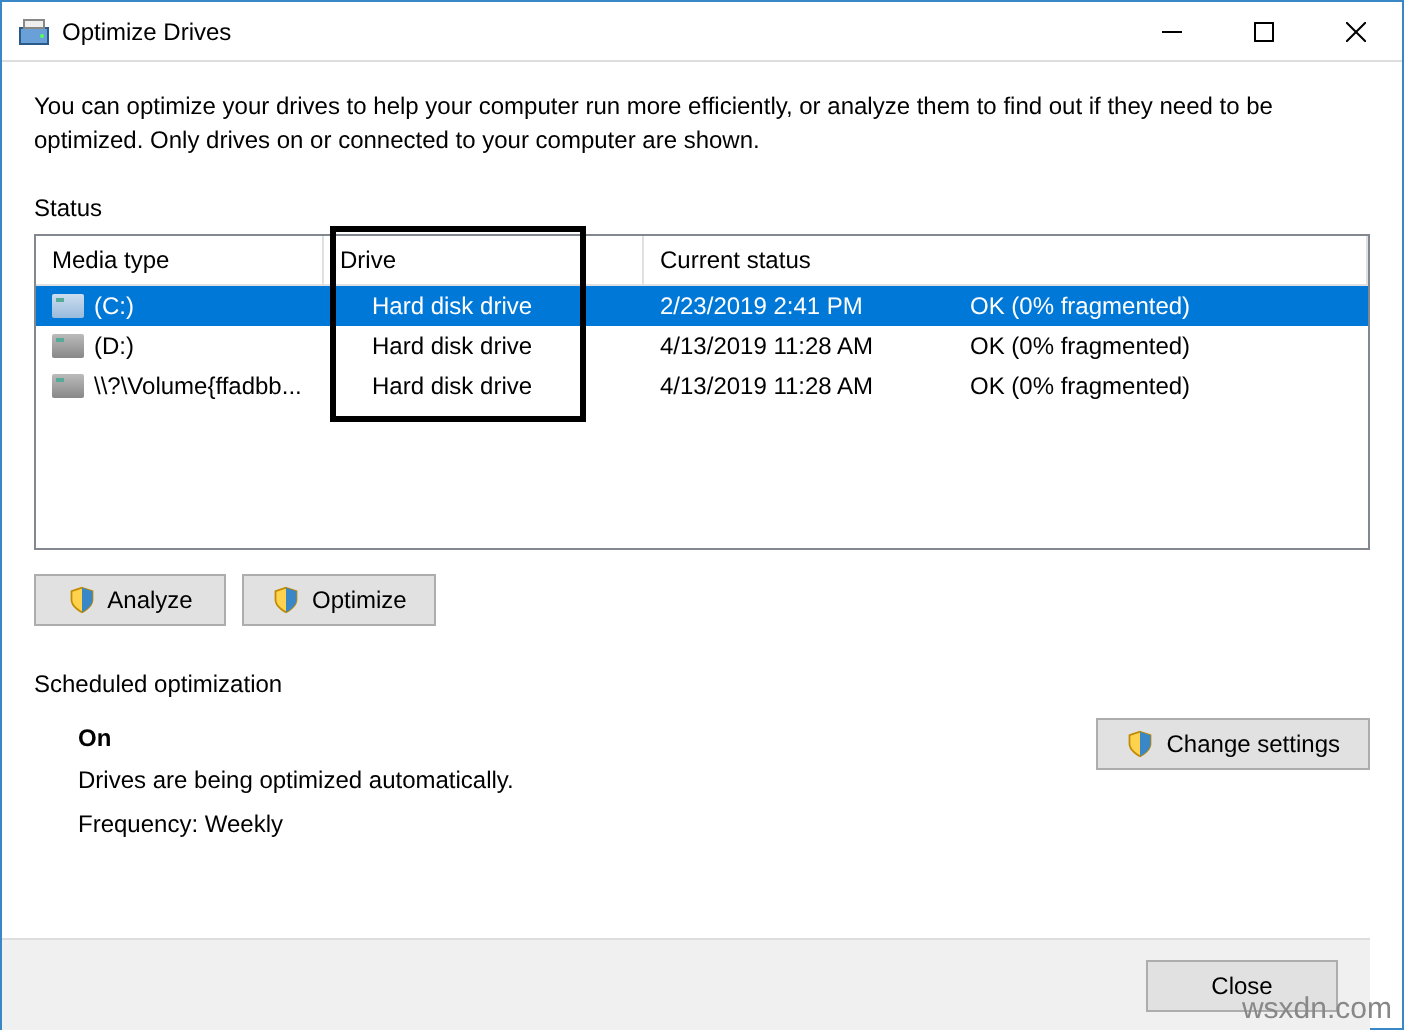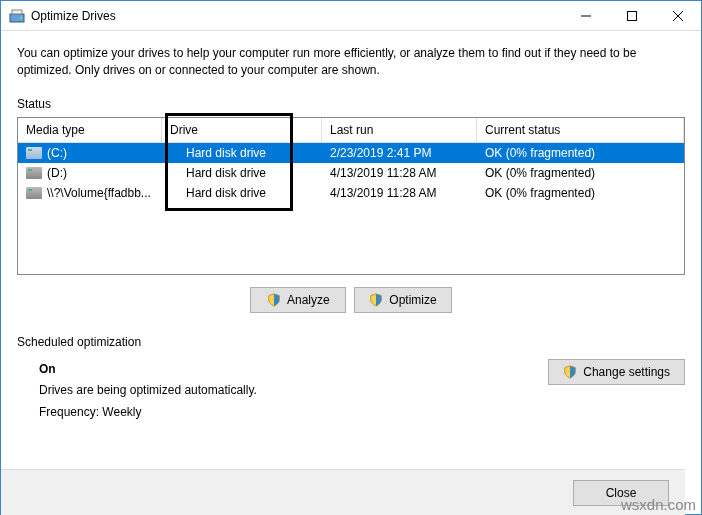--- a/index.html
+++ b/index.html
@@ -25,21 +25,21 @@
     
     .table-body .row { display: flex; height: 20px; align-items: center; }
     .row.selected { background: #0078d7; color: #fff; }
     .td { padding: 2px 8px; overflow: hidden; white-space: nowrap; display: flex; align-items: center; }
     .drive-icon { width: 16px; height: 12px; margin-right: 5px; display: inline-block; background: linear-gradient(#bbb,#888); border-radius: 1px; position: relative; }
     .drive-icon::after { content: ""; position: absolute; top: 2px; left: 2px; width: 4px; height: 2px; background: #5a9; }
     .row.selected .drive-icon { background: linear-gradient(#cde,#9bd); }
     
     .highlight-box { position: absolute; border: 3px solid #000; pointer-events: none; }
     
-    .action-row { display: flex; justify-content: center; gap: 8px; margin-top: 12px; }
+    .action-row { display: flex; justify-content: flex-start; gap: 8px; margin-top: 12px; }
     .btn { min-width: 96px; height: 26px; border: 1px solid #adadad; background: #e1e1e1; display: flex; align-items: center; justify-content: center; gap: 6px; cursor: pointer; padding: 0 14px; }
     .shield { width: 14px; height: 14px; }
     
     .sched-label { margin-top: 22px; margin-bottom: 10px; }
     .sched-body { display: flex; }
     .sched-text { padding-left: 22px; line-height: 1.8; flex: 1; }
     .sched-on { font-weight: bold; }
     
     .footer { position: absolute; bottom: 0; left: 1px; right: 17px; height: 46px; background: #f0f0f0; border-top: 1px solid #ddd; display: flex; align-items: center; justify-content: flex-end; padding: 0 16px; }
     
@@ -81,21 +81,20 @@
 
 <div class="content rel">
   <div class="description">You can optimize your drives to help your computer run more efficiently, or analyze them to find out if they need to be optimized. Only drives on or connected to your computer are shown.</div>
   <div class="status-label">Status</div>
 
   <div class="rel">
     <div class="drive-table">
       <div class="table-header">
         <div class="th col-media">Media type</div>
         <div class="th col-drive">Drive</div>
-        <div class="th col-lastrun">Last run</div>
         <div class="th col-status">Current status</div>
       </div>
       <div class="table-body">
         <div class="row selected">
           <div class="td col-drive">
               <span class="drive-icon"></span>
               <span>(C:)</span>
             </div>
           <div class="td col-media">Hard disk drive</div>
           <div class="td col-lastrun">2/23/2019 2:41 PM</div>

